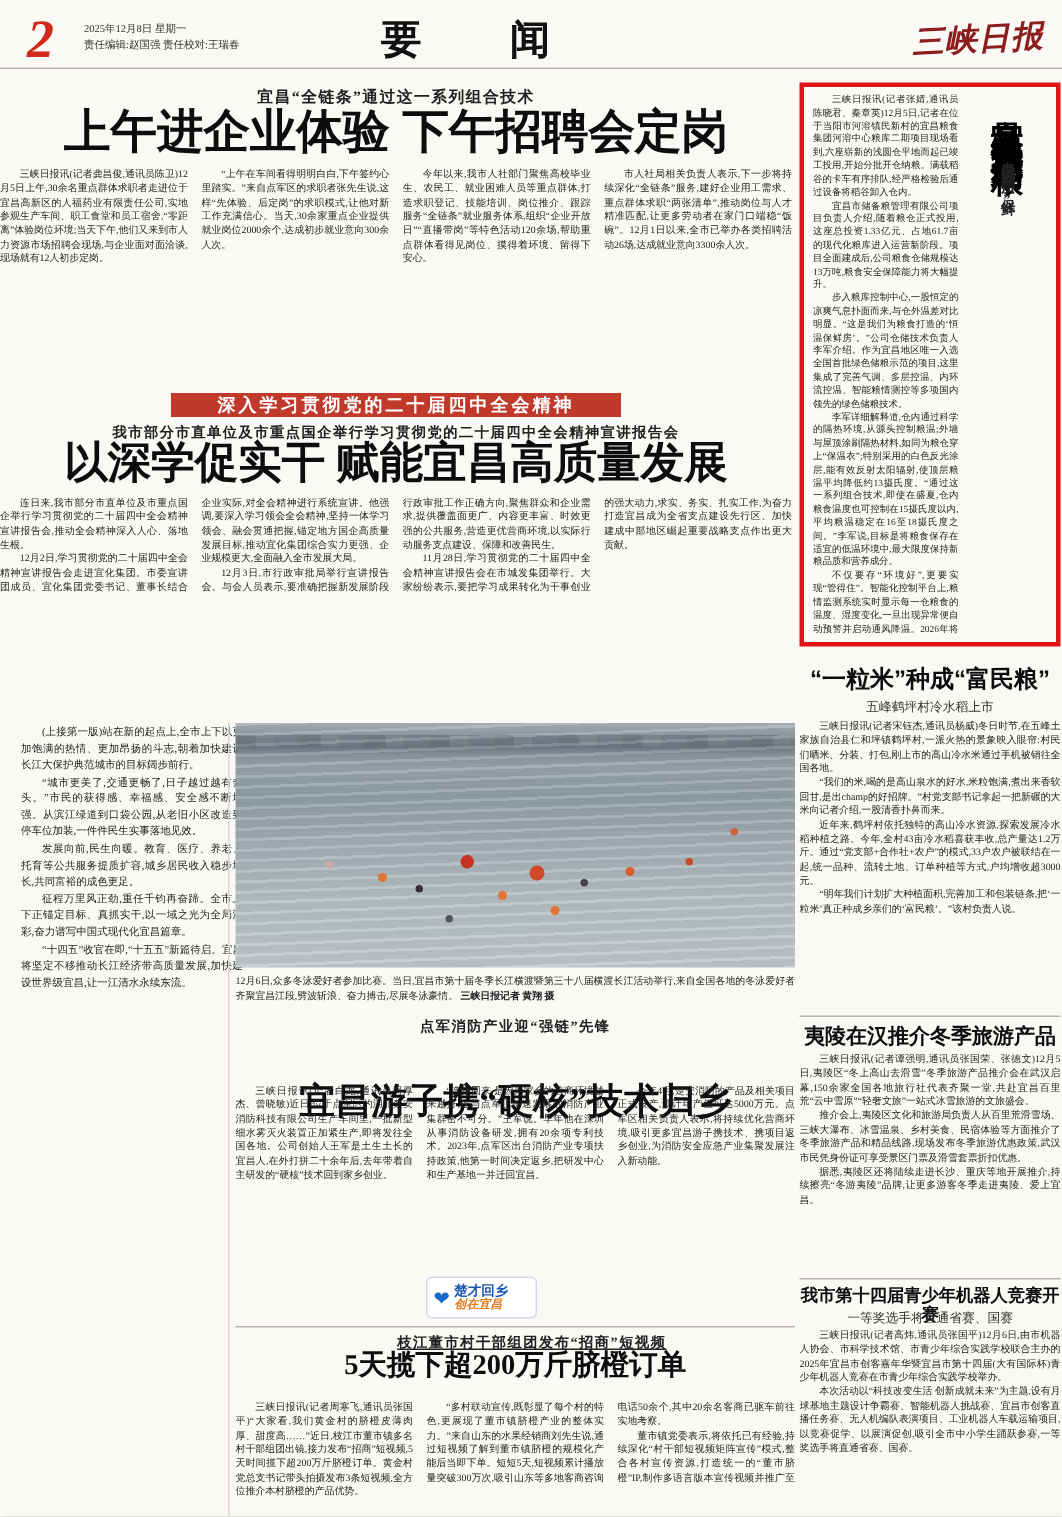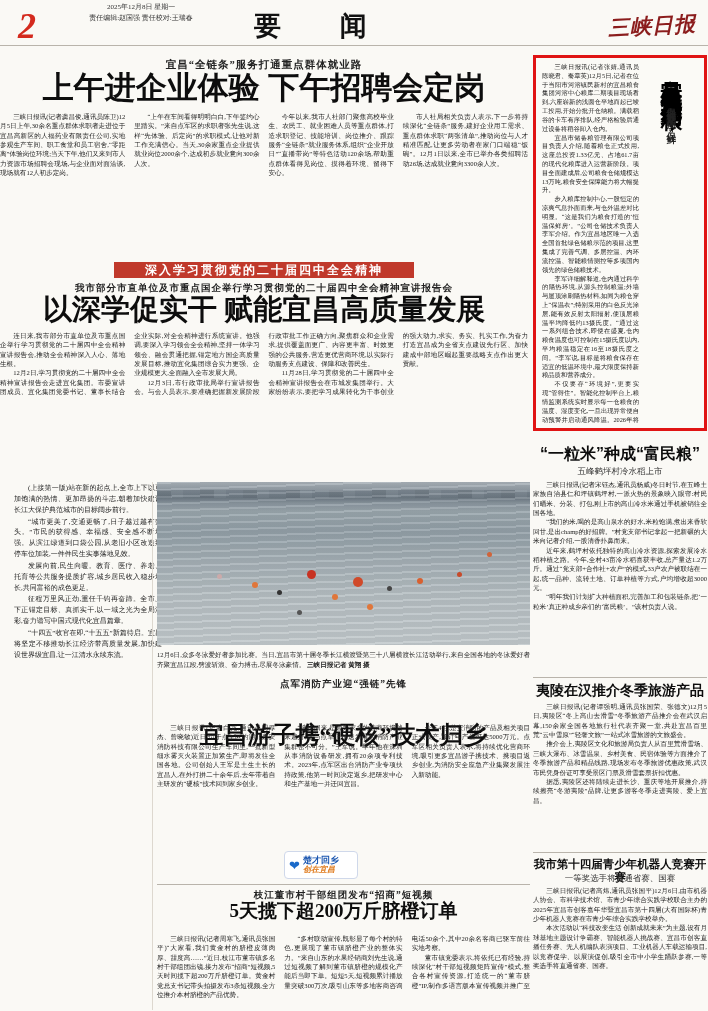--- a/index.html
+++ b/index.html
@@ -63,29 +63,29 @@
   .badge .heart{color:#1b6ac9;font-size:13px;line-height:1;}
   .badge .t1{color:#1b56b0;font-weight:900;font-size:9px;line-height:1.1;font-family:"Liberation Sans",sans-serif;}
   .badge .t2{color:#e07c1f;font-weight:bold;font-style:italic;font-size:8px;line-height:1.1;}
 </style>
 </head>
 <body>
 
 <div id="page">
 
   <div class="abs pagenum" style="left:18px;top:8px;">2</div>
-  <div class="abs dateline" style="left:56px;top:2px;width:170px;text-align:center;">
+  <div class="abs dateline" style="left:56px;top:14px;width:170px;">
     <div>2025年12月8日 星期一</div>
     <div>责任编辑:赵国强 责任校对:王瑞春</div>
   </div>
   <div class="abs section-title" style="left:254px;top:8px;width:220px;">要 闻</div>
   <div class="abs masthead" style="left:608px;top:12px;">三峡日报</div>
   <div class="abs header-rule" style="left:0;top:45px;width:708px;height:0;"></div>
 
-  <div class="abs kicker" style="left:0;top:58px;width:528px;">宜昌“全链条”服务打通重点群体就业路</div>
+  <div class="abs kicker" style="left:0;top:58px;width:528px;">宜昌“全链条”通过这一系列组合技术</div>
   <div class="abs headline" style="left:0;top:71px;width:528px;font-size:31px;">上午进企业体验 下午招聘会定岗</div>
   <div class="abs body-text cols-4" style="left:0;top:112px;width:528px;height:146px;">
     <p>三峡日报讯(记者龚昌俊,通讯员陈卫)12月5日上午,30余名重点群体求职者走进位于宜昌高新区的人福药业有限责任公司,实地参观生产车间、职工食堂和员工宿舍,“零距离”体验岗位环境;当天下午,他们又来到市人力资源市场招聘会现场,与企业面对面洽谈,现场就有12人初步定岗。</p>
     <p>“上午在车间看得明明白白,下午签约心里踏实。”来自点军区的求职者张先生说,这样“先体验、后定岗”的求职模式,让他对新工作充满信心。当天,30余家重点企业提供就业岗位2000余个,达成初步就业意向300余人次。</p>
     <p>今年以来,我市人社部门聚焦高校毕业生、农民工、就业困难人员等重点群体,打造求职登记、技能培训、岗位推介、跟踪服务“全链条”就业服务体系,组织“企业开放日”“直播带岗”等特色活动120余场,帮助重点群体看得见岗位、摸得着环境、留得下安心。</p>
     <p>市人社局相关负责人表示,下一步将持续深化“全链条”服务,建好企业用工需求、重点群体求职“两张清单”,推动岗位与人才精准匹配,让更多劳动者在家门口端稳“饭碗”。12月1日以来,全市已举办各类招聘活动26场,达成就业意向3300余人次。</p>
   </div>
 
   <div class="abs red-banner" style="left:114px;top:262px;width:300px;height:16px;">深入学习贯彻党的二十届四中全会精神</div>
   <div class="abs kicker small" style="left:0;top:282px;width:528px;">我市部分市直单位及市重点国企举行学习贯彻党的二十届四中全会精神宣讲报告会</div>
@@ -136,21 +136,21 @@
   </div>
   <div class="abs badge" style="left:284px;top:851px;width:74px;height:28px;">
     <span class="heart">❤</span>
     <span>
       <div class="t1">楚才回乡</div>
       <div class="t2">创在宜昌</div>
     </span>
   </div>
   <div class="abs hrule" style="left:157px;top:884px;width:373px;"></div>
 
-  <div class="abs kicker small" style="left:157px;top:889px;width:373px;">枝江董市村干部组团发布“招商”短视频</div>
+  <div class="abs kicker small" style="left:168px;top:889px;width:373px;text-decoration:underline;">枝江董市村干部组团发布“招商”短视频</div>
   <div class="abs headline serif" style="left:157px;top:901px;width:373px;font-size:19px;">5天揽下超200万斤脐橙订单</div>
   <div class="abs body-text cols-3" style="left:157px;top:934px;width:373px;height:74px;">
     <p>三峡日报讯(记者周寒飞,通讯员张国平)“大家看,我们黄金村的脐橙皮薄肉厚、甜度高……”近日,枝江市董市镇多名村干部组团出镜,接力发布“招商”短视频,5天时间揽下超200万斤脐橙订单。黄金村党总支书记带头拍摄发布3条短视频,全方位推介本村脐橙的产品优势。</p>
     <p>“多村联动宣传,既彰显了每个村的特色,更展现了董市镇脐橙产业的整体实力。”来自山东的水果经销商刘先生说,通过短视频了解到董市镇脐橙的规模化产能后当即下单。短短5天,短视频累计播放量突破300万次,吸引山东等多地客商咨询电话50余个,其中20余名客商已驱车前往实地考察。</p>
     <p>董市镇党委表示,将依托已有经验,持续深化“村干部短视频矩阵宣传”模式,整合各村宣传资源,打造统一的“董市脐橙”IP,制作多语言版本宣传视频并推广至更多电商平台,同时完善冷链物流配套,让更多优质农产品走出乡村、走向全国。</p>
   </div>
 
   <div class="abs red-box" style="left:533px;top:55px;width:174px;height:376px;">
     <div class="box-body">
       <p>三峡日报讯(记者张婧,通讯员陈晓君、秦章英)12月5日,记者在位于当阳市河溶镇民新村的宜昌粮食集团河溶中心粮库二期项目现场看到,六座崭新的浅圆仓平地而起已竣工投用,开始分批开仓纳粮。满载稻谷的卡车有序排队,经严格检验后通过设备将稻谷卸入仓内。</p>

